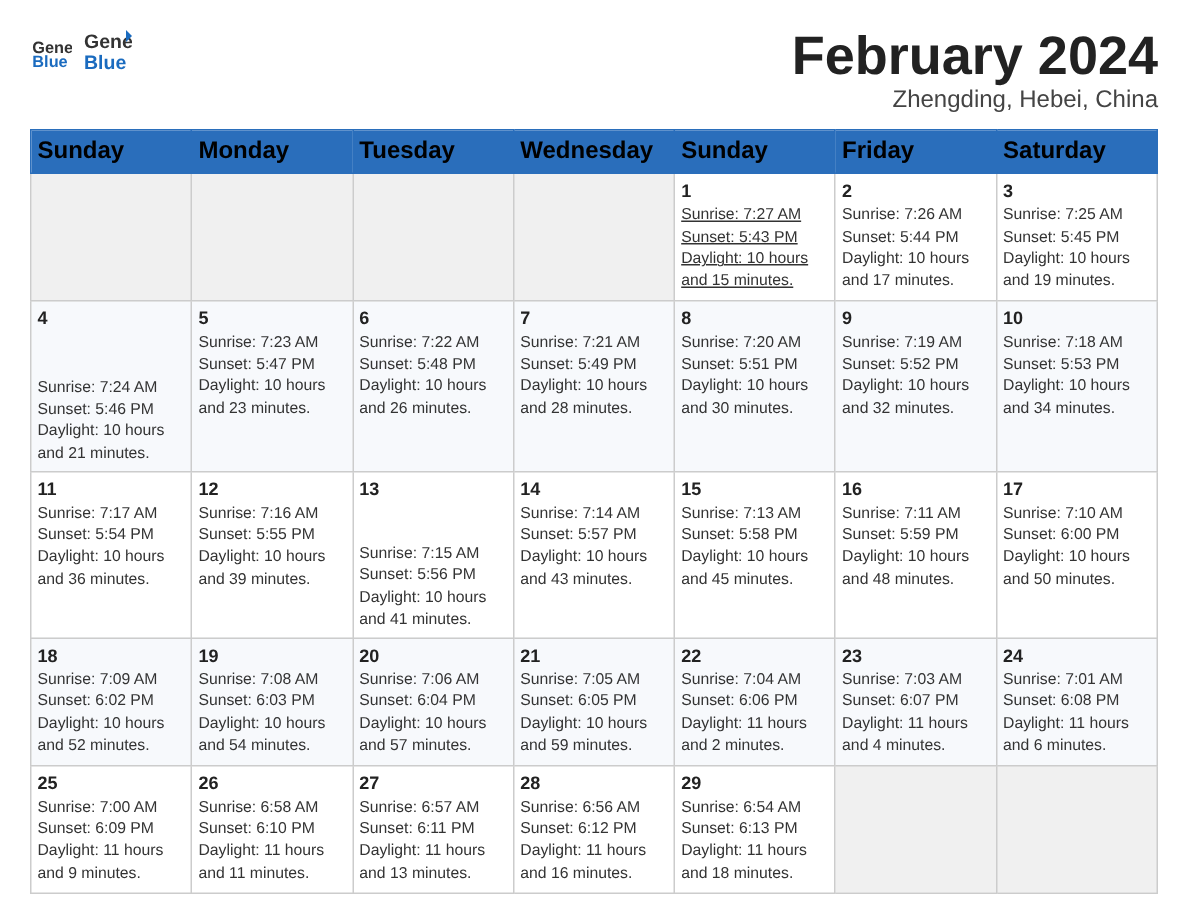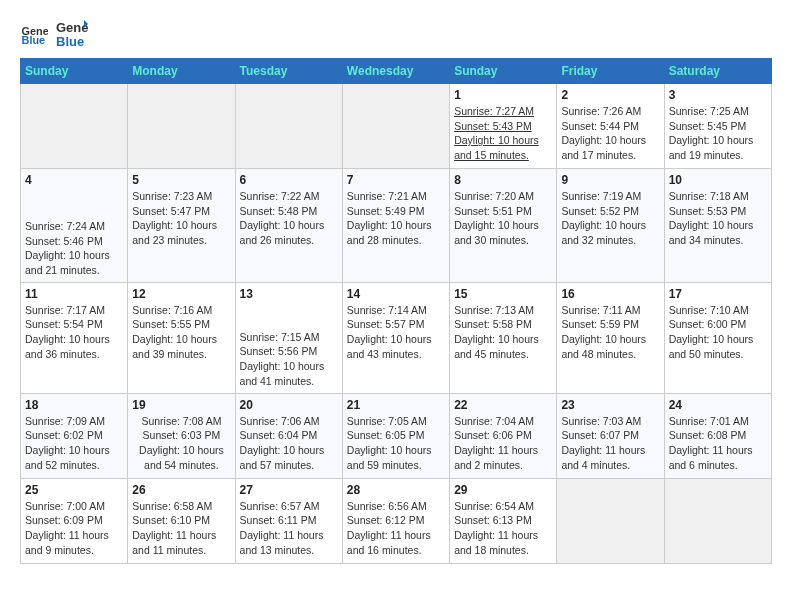--- a/index.html
+++ b/index.html
@@ -43,24 +43,24 @@
       font-size: 16px;
       color: #444;
     }
     .calendar {
       width: 100%;
       border-collapse: collapse;
       font-size: 11px;
     }
     .calendar thead th {
       background-color: #2a6ebb;
-      color: #5eead4;
+      color: #000000;
       padding: 5px 4px;
       text-align: left;
-      font-size: 12px;
+      font-size: 16px;
       font-weight: bold;
       border: 1px solid #2a6ebb;
     }
     .calendar tbody td {
       border: 1px solid #ccc;
       vertical-align: top;
       padding: 4px 4px;
       width: calc(100% / 7);
       height: 85px;
       background: #fff;
@@ -95,20 +95,22 @@
       </svg>
       <div style="display:flex;flex-direction:column;line-height:1.15;margin-left:4px;">
         <svg width="32" height="32" viewBox="0 0 32 32">
           <text y="16" x="0" font-size="13" font-weight="bold" fill="#333" font-family="Arial">General</text>
           <text y="30" x="0" font-size="13" font-weight="bold" fill="#1a6bbf" font-family="Arial">Blue</text>
           <polygon points="28,4 32,8 28,12" fill="#1a6bbf"></polygon>
         </svg>
       </div>
     </div>
     <div class="title-block">
+      <div class="main-title">February 2024</div>
+      <div class="subtitle">Zhengding, Hebei, China</div>
     </div>
   </div>
 
   <table class="calendar">
     <thead>
       <tr>
         <th>Sunday</th>
         <th>Monday</th>
         <th>Tuesday</th>
         <th>Wednesday</th>
@@ -250,21 +252,21 @@
         <tr>
           <td>
             <div class="day-num">18</div>
             <div class="day-info" style="white-space: pre-line;">Sunrise: 7:09 AM
 Sunset: 6:02 PM
 Daylight: 10 hours
 and 52 minutes.</div>
           </td>
           <td>
             <div class="day-num">19</div>
-            <div class="day-info" style="white-space: pre-line; text-align: center;">Sunrise: 7:08 AM
+            <div class="day-info" style="white-space: pre-line;">Sunrise: 7:08 AM
 Sunset: 6:03 PM
 Daylight: 10 hours
 and 54 minutes.</div>
           </td>
           <td>
             <div class="day-num">20</div>
             <div class="day-info" style="white-space: pre-line;">Sunrise: 7:06 AM
 Sunset: 6:04 PM
 Daylight: 10 hours
 and 57 minutes.</div>

